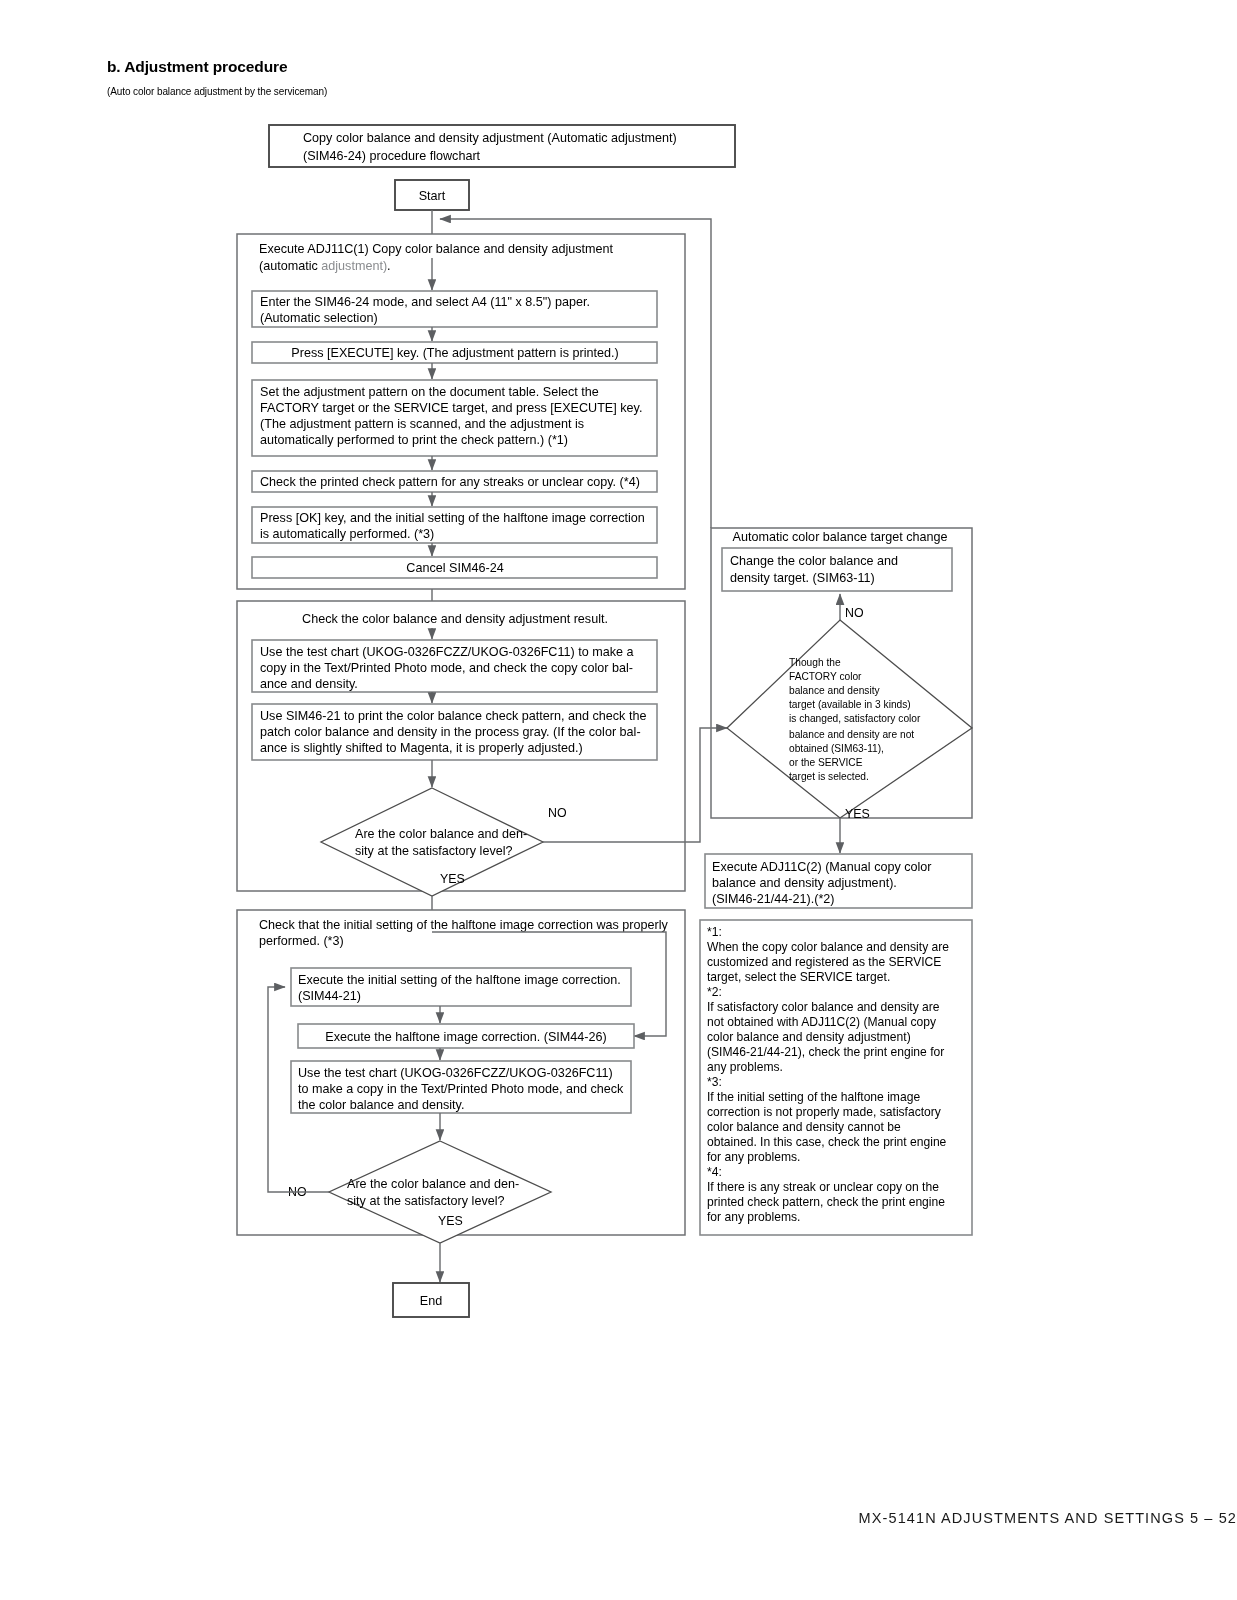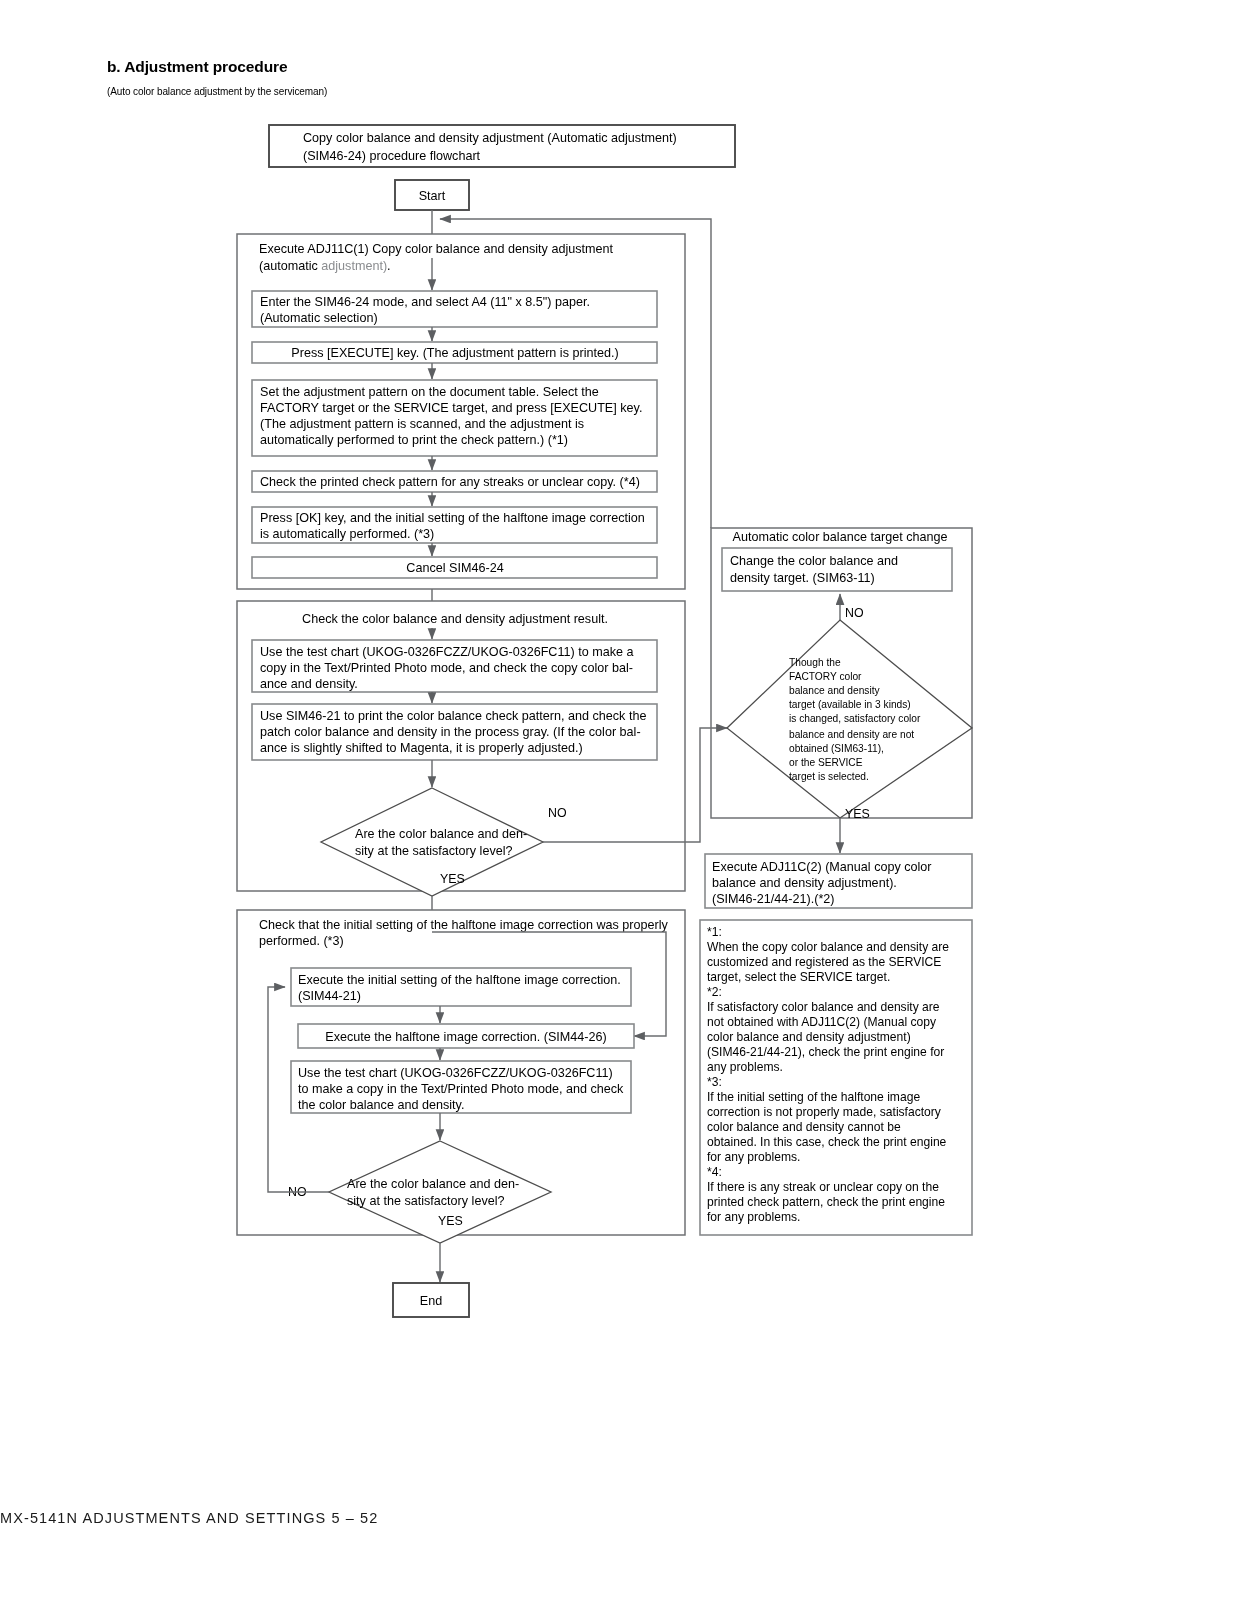--- a/index.html
+++ b/index.html
@@ -1,20 +1,20 @@
 <!DOCTYPE html>
 <html><head>
 <meta charset="utf-8">
 <style>
   html,body{margin:0;padding:0;background:#fff;}
   body{width:1237px;height:1600px;position:relative;font-family:"Liberation Sans",sans-serif;color:#000;}
   .page{position:relative;width:1237px;height:1533px;overflow:hidden;}
   .hdr-b{position:absolute;left:107px;top:58px;font-size:15.5px;font-weight:bold;letter-spacing:-0.1px;}
   .hdr-sub{position:absolute;left:107px;top:86px;font-size:10px;letter-spacing:-0.1px;}
-  .footer{position:absolute;left:0;right:0;top:1510px;text-align:left;font-size:14.5px;letter-spacing:1.1px;color:#1a1a1a;}
+  .footer{position:absolute;left:0;right:0;top:1510px;text-align:right;font-size:14.5px;letter-spacing:1.1px;color:#1a1a1a;}
   svg.chart{position:absolute;left:0;top:0;width:1237px;height:1460px;}
   .bx{fill:#fff;stroke:#888a8c;stroke-width:1.6;}
   .bx-dark{fill:#fff;stroke:#4a4a4a;stroke-width:1.9;}
   .grp{fill:none;stroke:#6f7174;stroke-width:1.5;}
   .dia{fill:#fff;stroke:#4d4d4d;stroke-width:1.3;}
   .ln{fill:none;stroke:#6b6d70;stroke-width:1.45;}
   text{font-family:"Liberation Sans",sans-serif;fill:#000;}
   .t{font-size:12.6px;}
   .t-c{font-size:12.6px;text-anchor:middle;}
   .t-sm{font-size:10.2px;}

